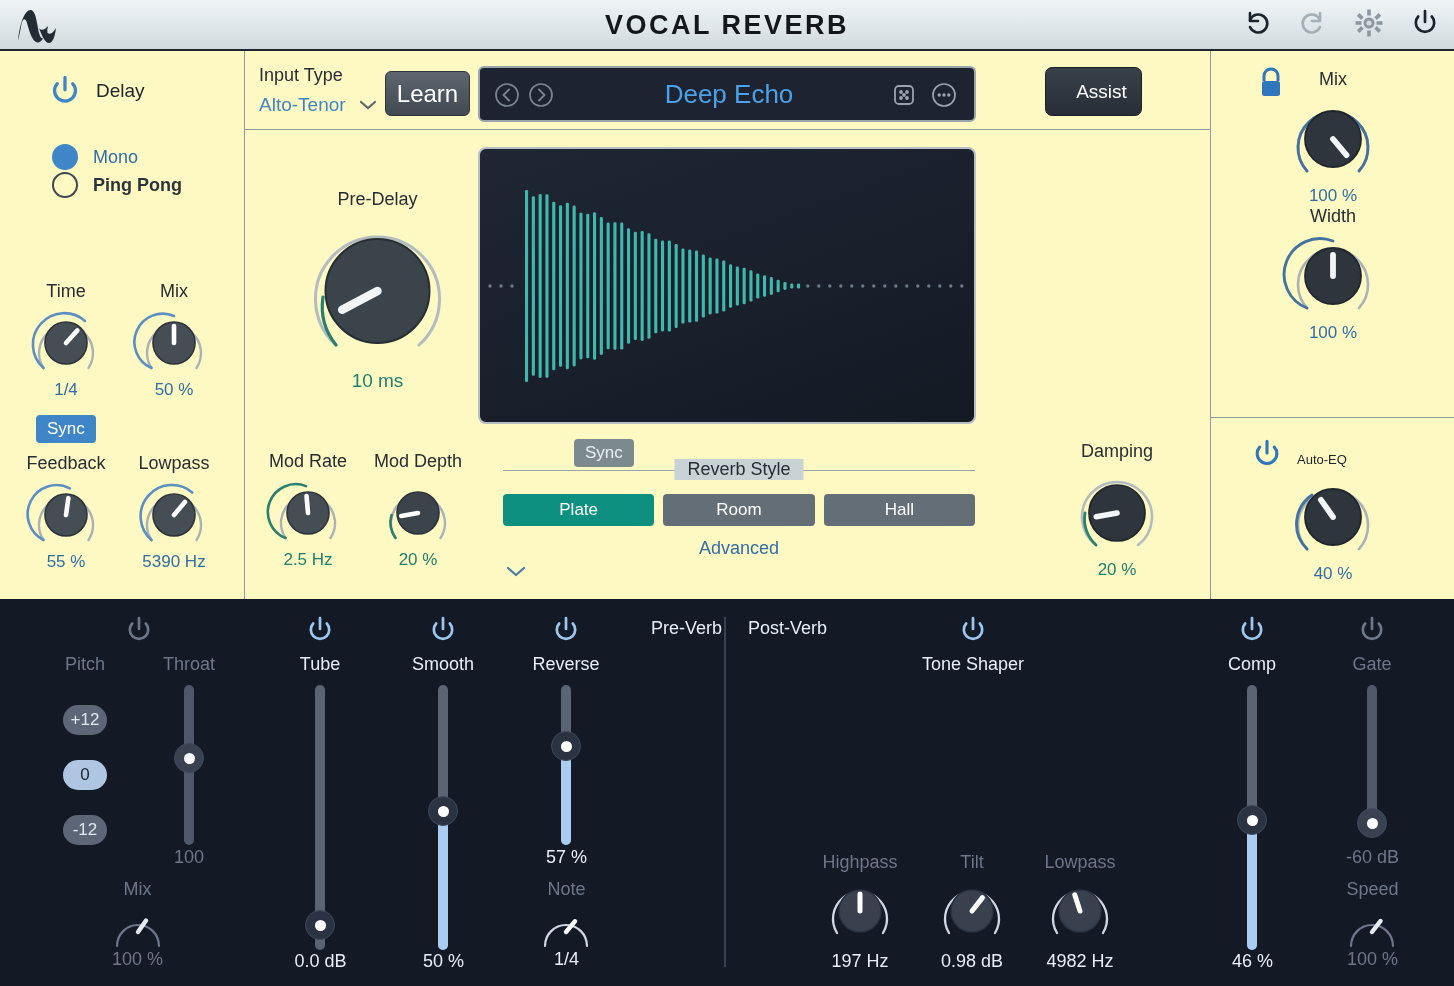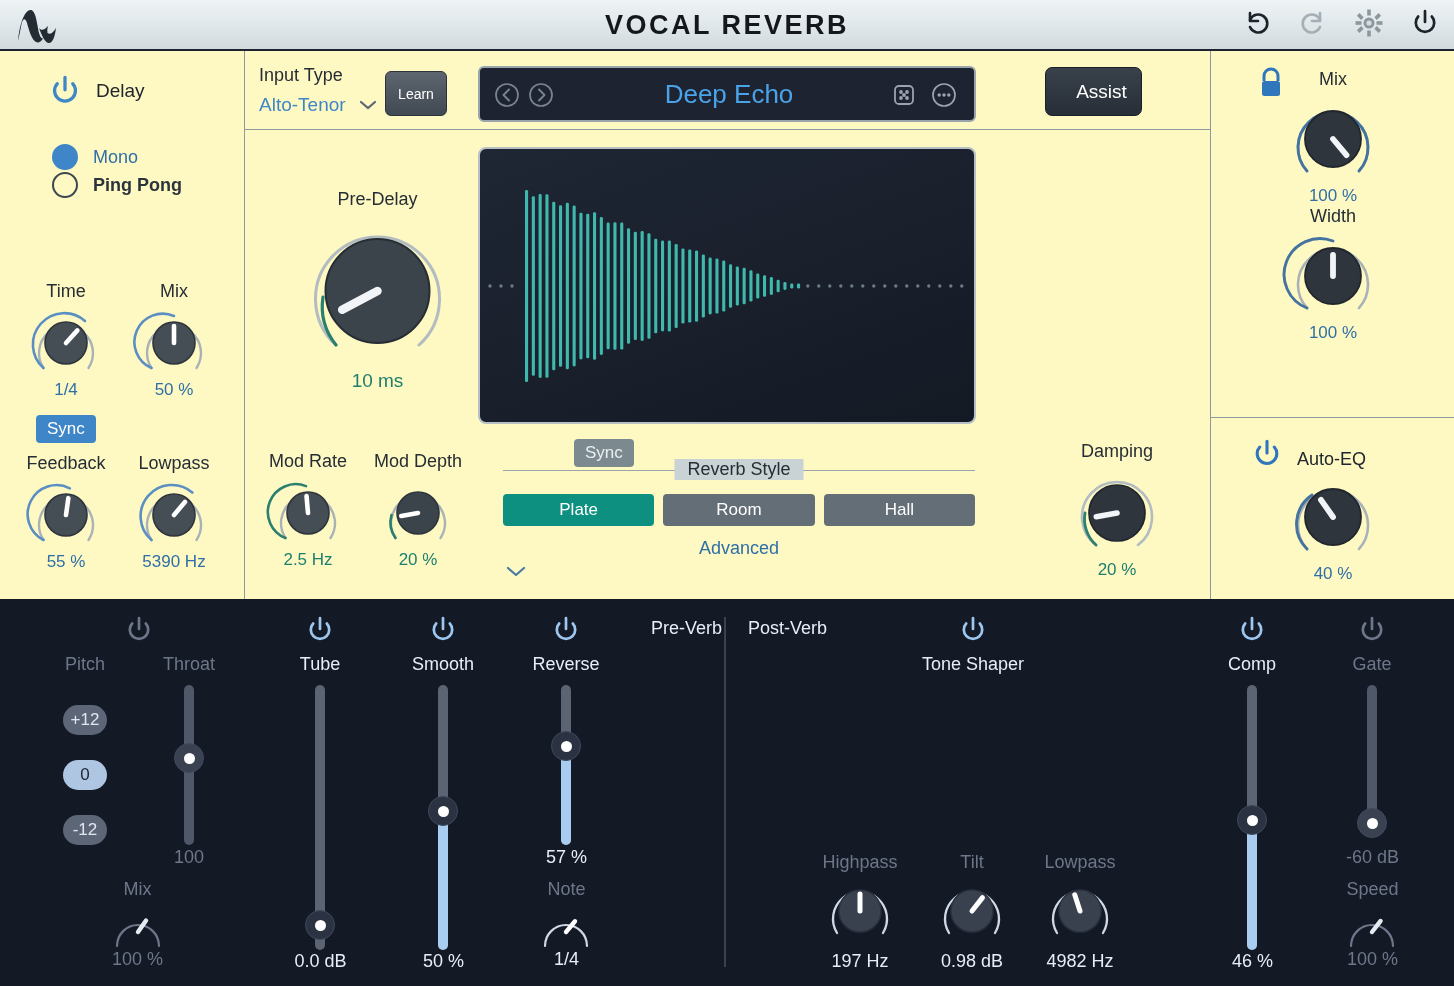--- a/index.html
+++ b/index.html
@@ -56,24 +56,24 @@
   }
   .sync-btn.off { background:#7c8a90; color:#e9eef0; }
 
   
   .center { position:absolute; left:245px; top:0; width:965px; height:548px; }
   .input-row { position:absolute; left:14px; top:14px; }
   .it-cap { font-size:18px; color:#262d35; }
   .it-val { font-size:19px; color:#3f86c8; margin-top:8px; display:inline-block; }
   .chev { display:inline-block; margin-left:8px; color:#5b6872; }
   .learn-btn {
-    position:absolute; left:140px; top:20px; width:62px; height:45px;
+    position:absolute; left:140px; top:20px; width:85px; height:45px;
     background:linear-gradient(180deg,#5d666e,#414a52);
     border:1px solid #2c333a; border-radius:6px; color:#fff;
-    font-size:14px; display:flex; align-items:center; justify-content:center; cursor:pointer;text-align:center;
+    font-size:24px; display:flex; align-items:center; justify-content:center; cursor:pointer;text-align:center;
   }
   .preset-bar {
     position:absolute; left:233px; top:15px; width:498px; height:56px;
     background:#1d2330; border:2px solid #9aa5ab; border-radius:6px;
   }
   .preset-name {
     position:absolute; left:0; top:0; width:498px; height:52px;
     display:flex; align-items:center; justify-content:center;
     color:#4aa3e8; font-size:26px;
   }
@@ -480,21 +480,21 @@
         <div class="knob-val blue">100 %</div>
       </div>
 
       <div class="pwr-row" style="left:40px; top:387px; gap:12px;">
         <span class="pwr-ic">
           <svg width="32" height="32" viewBox="0 0 30 30">
             <path d="M8.2 8.5 A9.2 9.2 0 1 0 21.8 8.5" fill="none" stroke="#2f76bd" stroke-width="2.9" stroke-linecap="round"></path>
             <line x1="15" y1="3" x2="15" y2="14" stroke="#2f76bd" stroke-width="2.9" stroke-linecap="round"></line>
           </svg>
         </span>
-        <span class="pwr-label" style="font-size:18px;margin-top:8px;">Auto-EQ</span>
+        <span class="pwr-label" style="font-size:13px;margin-top:8px;">Auto-EQ</span>
       </div>
 
       <div class="knob-cell" style="left:63px; top:422px; width:118px;">
         <svg width="118" height="88" viewBox="0 0 118 88">
           <path d="M33 76 A35 35 0 1 1 85 76" fill="none" stroke="#a8b2b7" stroke-width="2.6" stroke-linecap="round"></path>
           <path d="M33 76 A35 35 0 0 1 38 22" fill="none" stroke="#45739f" stroke-width="2.9" stroke-linecap="round"></path>
           <circle cx="59" cy="44" r="28" fill="#2e353d" stroke="#20262c" stroke-width="1.8"></circle>
           <line x1="59" y1="44" x2="59" y2="23" stroke="#f2f5f7" stroke-width="5.8" stroke-linecap="round" transform="rotate(-35 59 44)"></line>
         </svg>
         <div class="knob-val blue">40 %</div>

